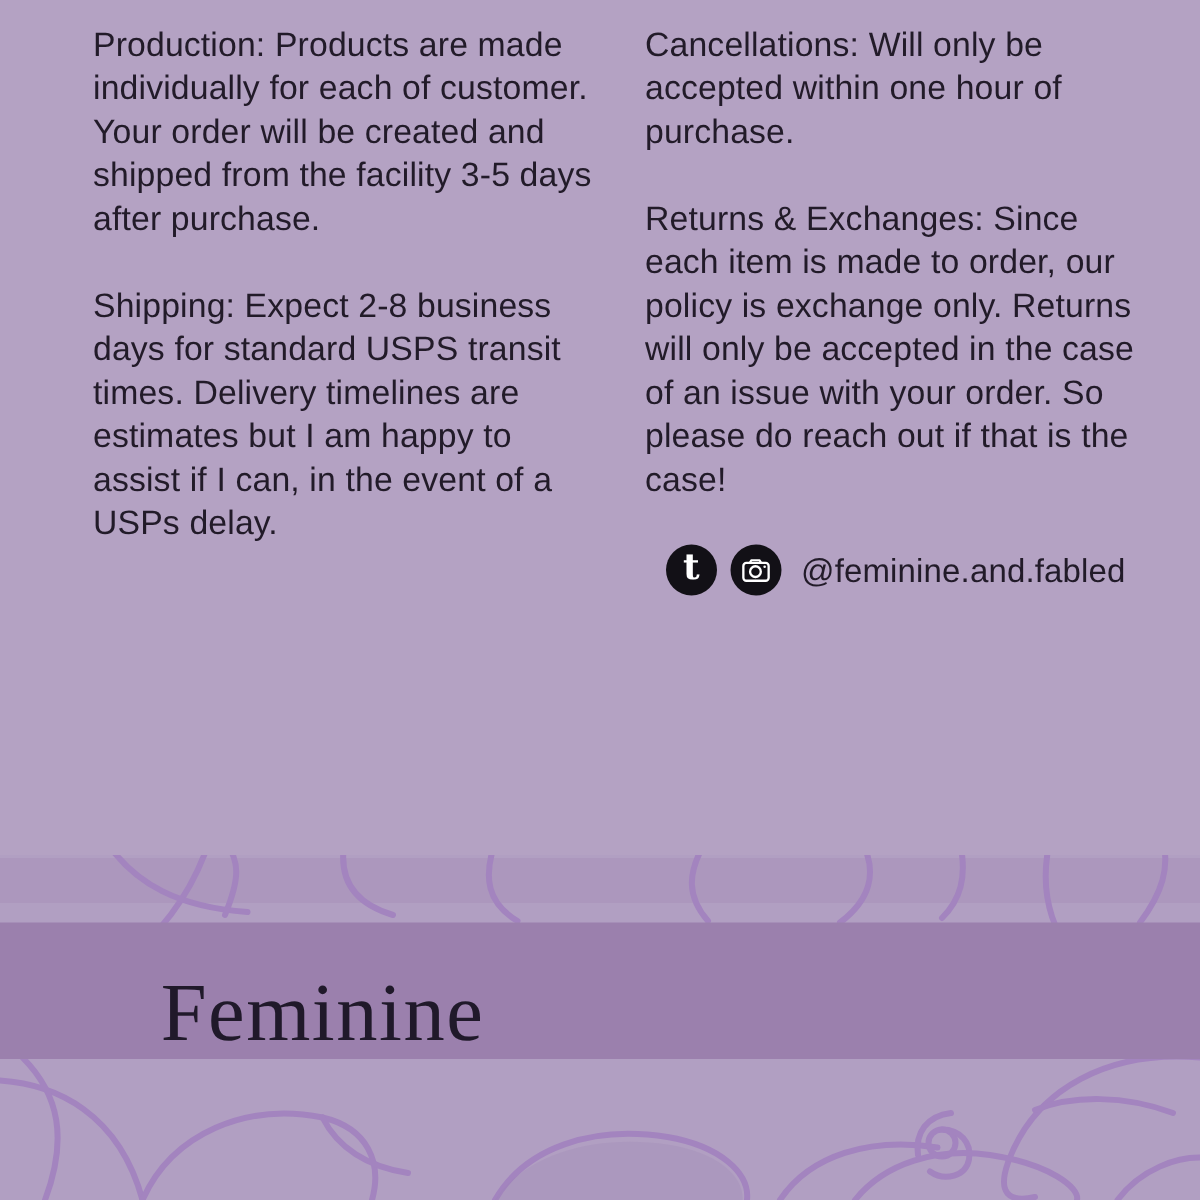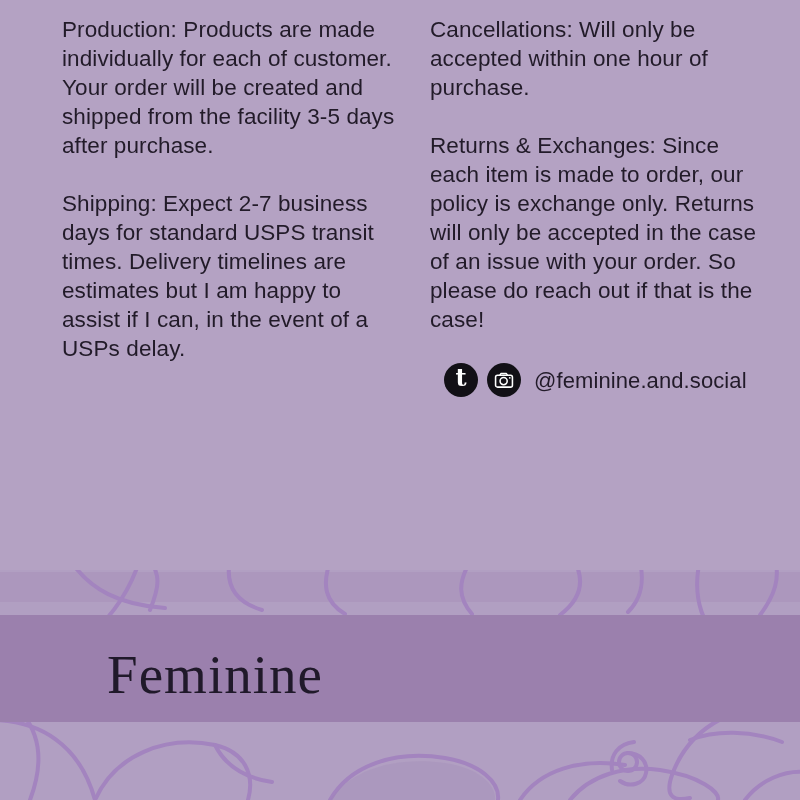--- a/index.html
+++ b/index.html
@@ -58,21 +58,21 @@
     left: 0; top: 570px;
     width: 800px; height: 230px;
     background: #b19fc2;
   }
   .decor svg { display: block; }
 
   
   .band {
     position: absolute;
     left: 0; top: 615px;
-    width: 800px; height: 107px;
+    width: 800px; height: 91px;
     background: #9b80ad;
   }
   .brand {
     position: absolute;
     left: 40px; top: 0;
     width: 350px; height: 119px;
     display: flex; flex-direction: column;
     align-items: center; justify-content: center;
     font-family: "Liberation Serif", "DejaVu Serif", serif;
     font-size: 55px;
@@ -130,36 +130,36 @@
   </div>
 
   <div class="band">
     <div class="brand">
       <div>Feminine</div>
     </div>
   </div>
 
   <div class="col col-left">
     <p><strong>Production</strong><span>: Products are made individually for each of customer. Your order will be created and shipped from the facility 3-5 days after purchase.</span></p>
-    <p><strong>Shipping</strong><span>: Expect 2-7 business days for standard USPS transit times. Delivery timelines are estimates but I am happy to assist if I can, in the event of a USPs delay.</span></p>
+    <p><strong>Shipping</strong><span>: Expect 2-8 business days for standard USPS transit times. Delivery timelines are estimates but I am happy to assist if I can, in the event of a USPs delay.</span></p>
   </div>
 
   <div class="col col-right">
     <p><strong>Cancellations</strong><span>: Will only be accepted within one hour of purchase.</span></p>
     <p><strong>Returns &amp; Exchanges</strong><span>: Since each item is made to order, our policy is exchange only. Returns will only be accepted in the case of an issue with your order. So please do reach out if that is the case!</span></p>
 
     <div class="social-row">
       <span class="icon-circle">
           <span class="tumblr-t">t</span>
         </span>
       <span class="icon-circle">
         <svg viewBox="0 0 24 24" width="22" height="22">
           <path d="M7.4 7 L8.6 4.9 h6 L15.8 7" stroke="#ffffff" stroke-width="1.6" fill="none" stroke-linejoin="round"></path>
           <rect x="2.8" y="6.8" width="18.4" height="13" rx="2.2" stroke="#ffffff" stroke-width="1.7" fill="none"></rect>
           <circle cx="11.6" cy="13.2" r="3.9" stroke="#ffffff" stroke-width="1.7" fill="none"></circle>
           <circle cx="18.3" cy="9.6" r="0.95" fill="#ffffff"></circle>
         </svg>
       </span>
-      <span class="handle">@feminine.and.social</span>
+      <span class="handle">@feminine.and.fabled</span>
     </div>
   </div>
 
 </div>
 
 </body></html>

